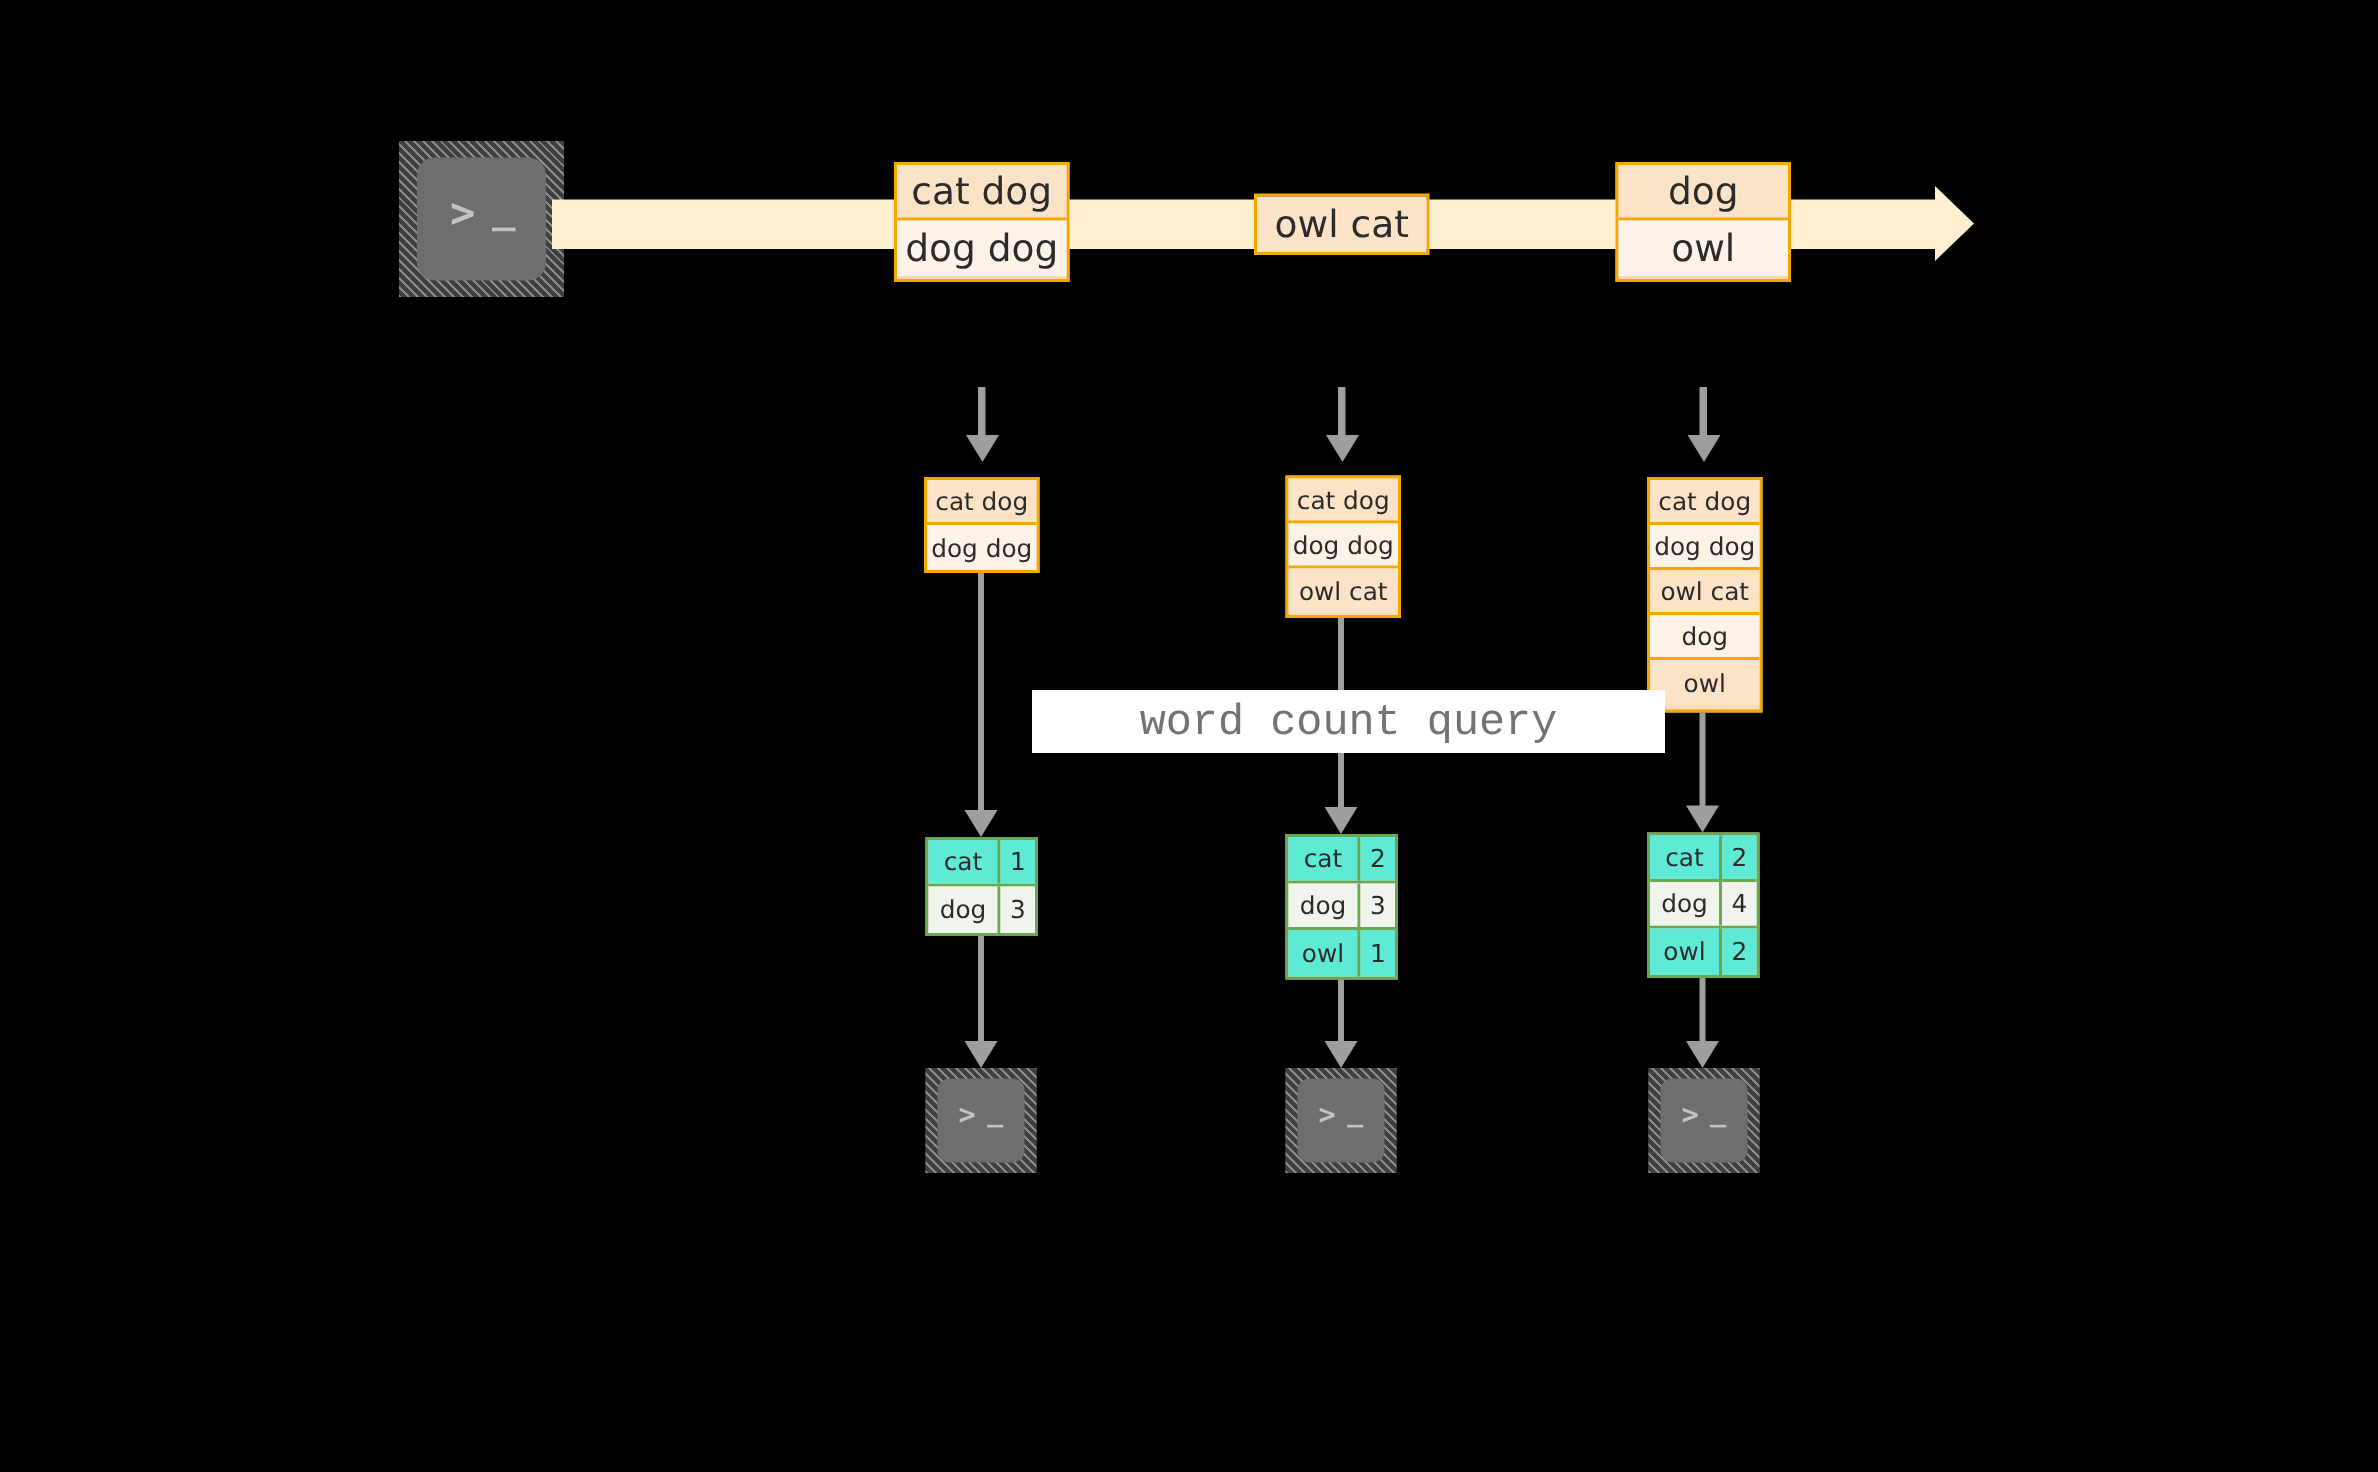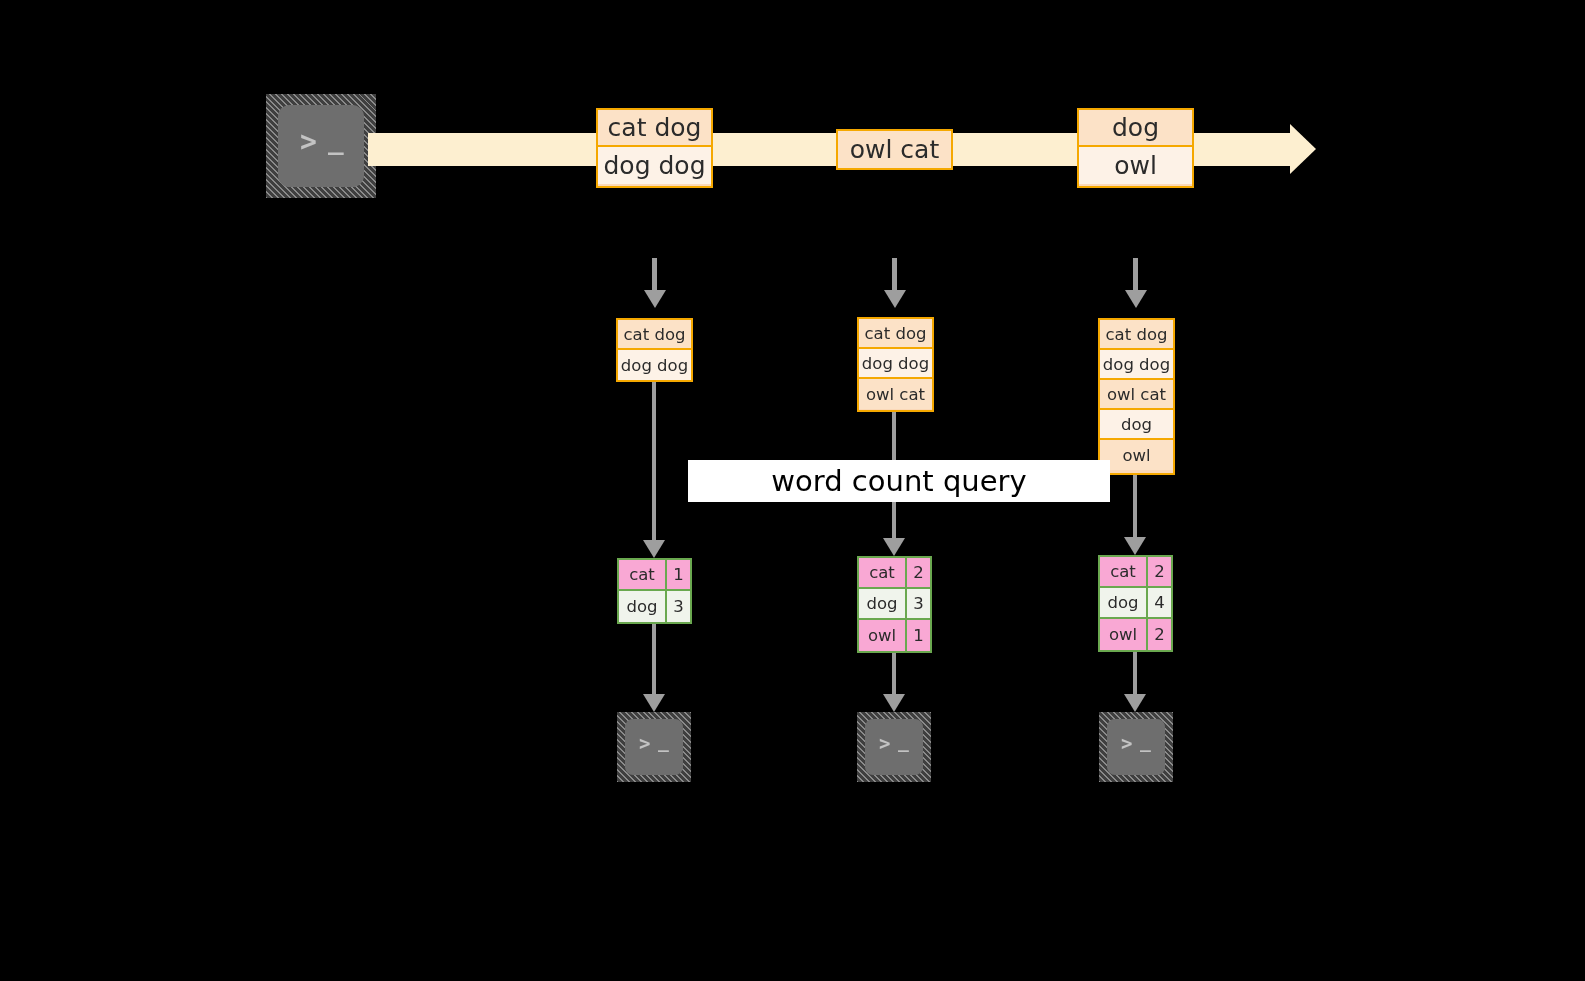--- a/index.html
+++ b/index.html
@@ -96,21 +96,21 @@
     height: 31px;
   }
   .gbox .grow:last-child { border-bottom: none; }
   .gbox .gc {
     box-sizing: border-box;
     display: flex;
     align-items: center;
     justify-content: center;
     font-size: 16.5px;
     color: #2b2b2b;
-    background: #f9a8d4;
+    background: #5eead4;
   }
   .gbox .grow.alt .gc { background: #f0f4ec; }
   .gbox .gc.key { border-right: 2px solid #6aa84f; }
 
   
   .vline {
     position: absolute;
     width: 4px;
     background: #9e9e9e;
   }
@@ -122,22 +122,23 @@
     border-top: 18px solid #9e9e9e;
   }
 
   
   .qlabel {
     position: absolute;
     background: #ffffff;
     display: flex;
     align-items: center;
     justify-content: center;
-    color: #000000;
+    color: #737373;
     white-space: nowrap;
+    font-family: Liberation Mono, monospace;
   }
 </style>
 </head>
 <body>
 
 <div id="stage">
 
   <div class="term" style="left:266px; top:94px; width:110px; height:104px;">
     <div class="hatch"></div>
     <div class="body" style="left:12px; top:11px; right:12px; bottom:11px;"></div>

